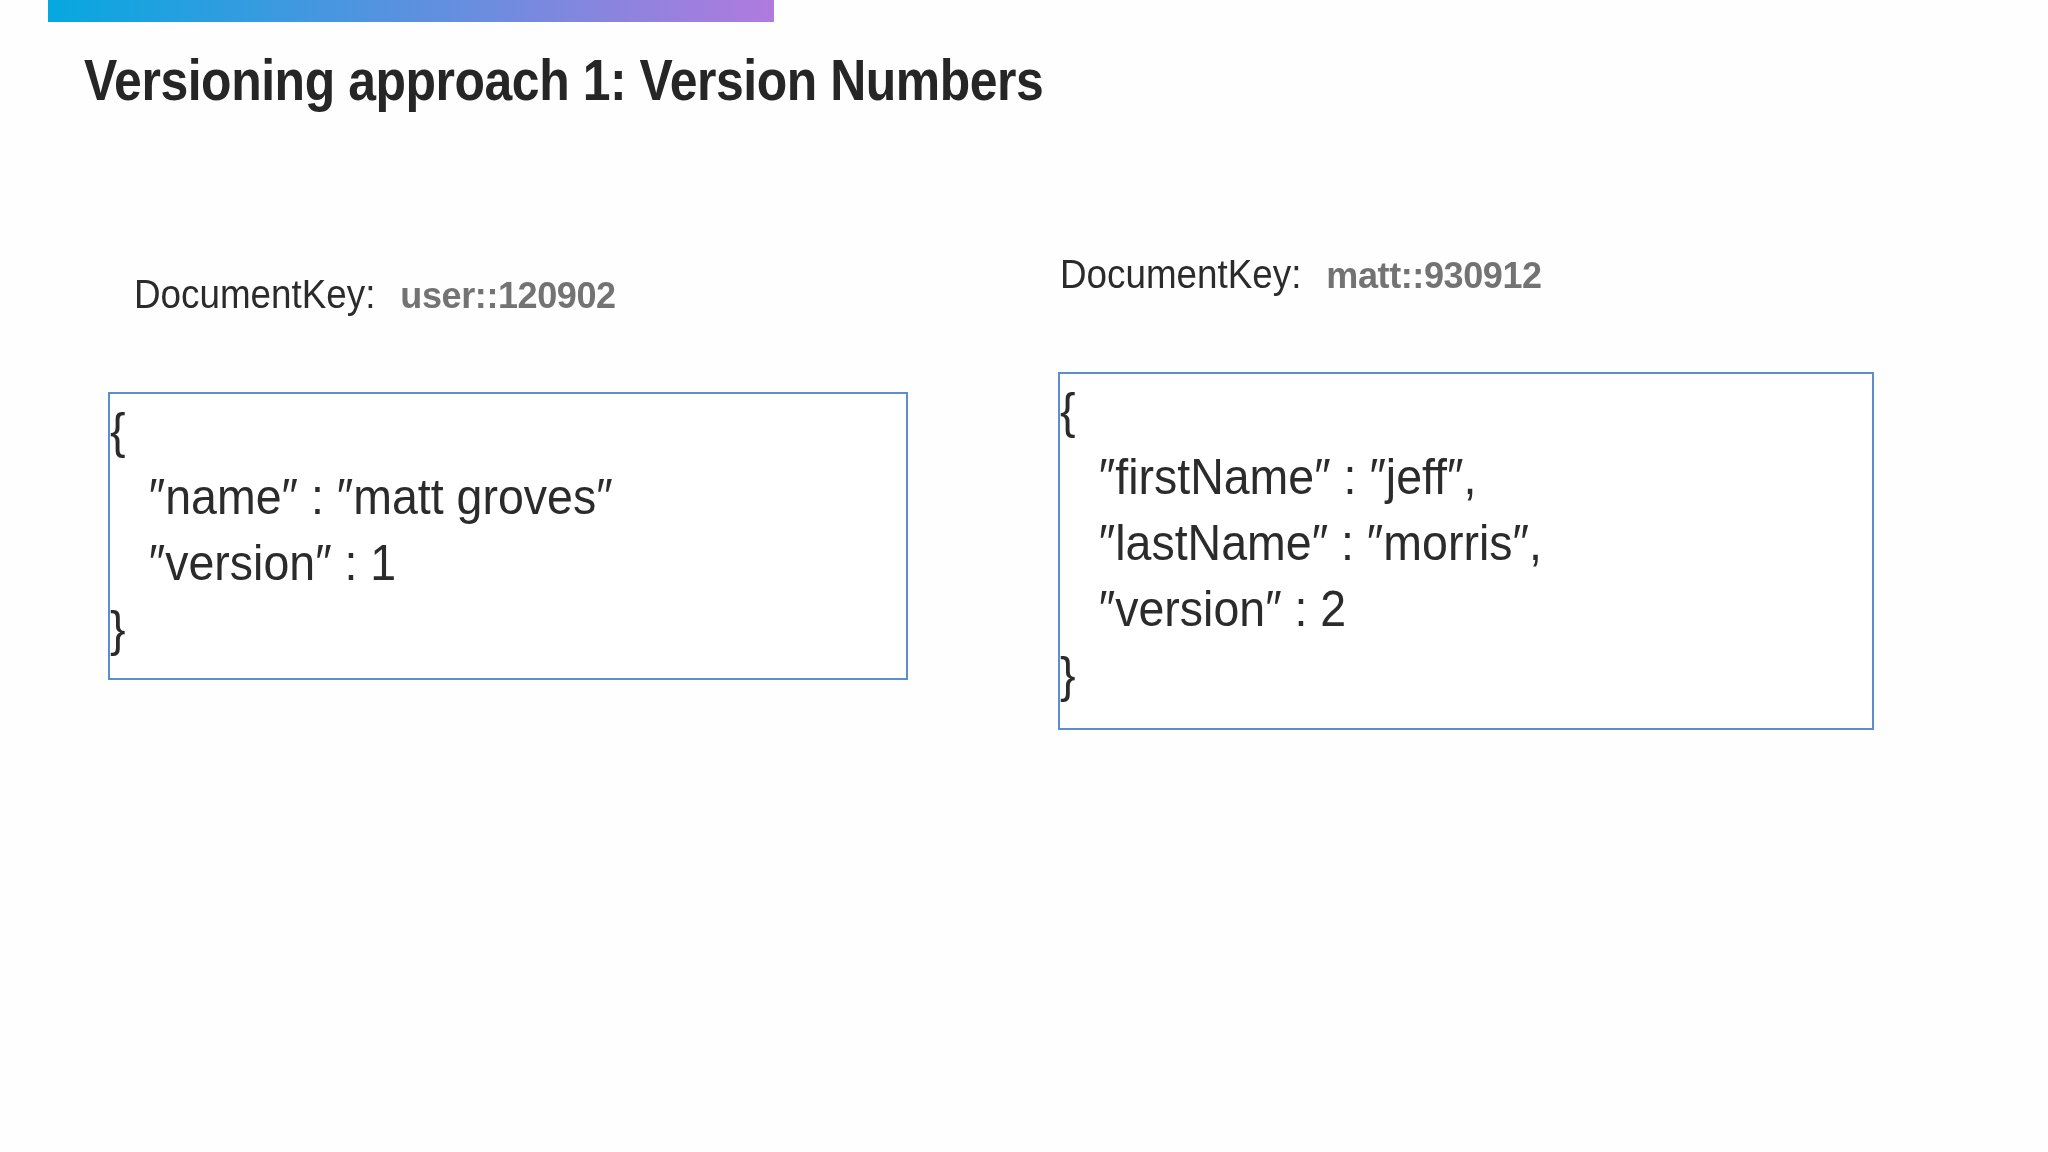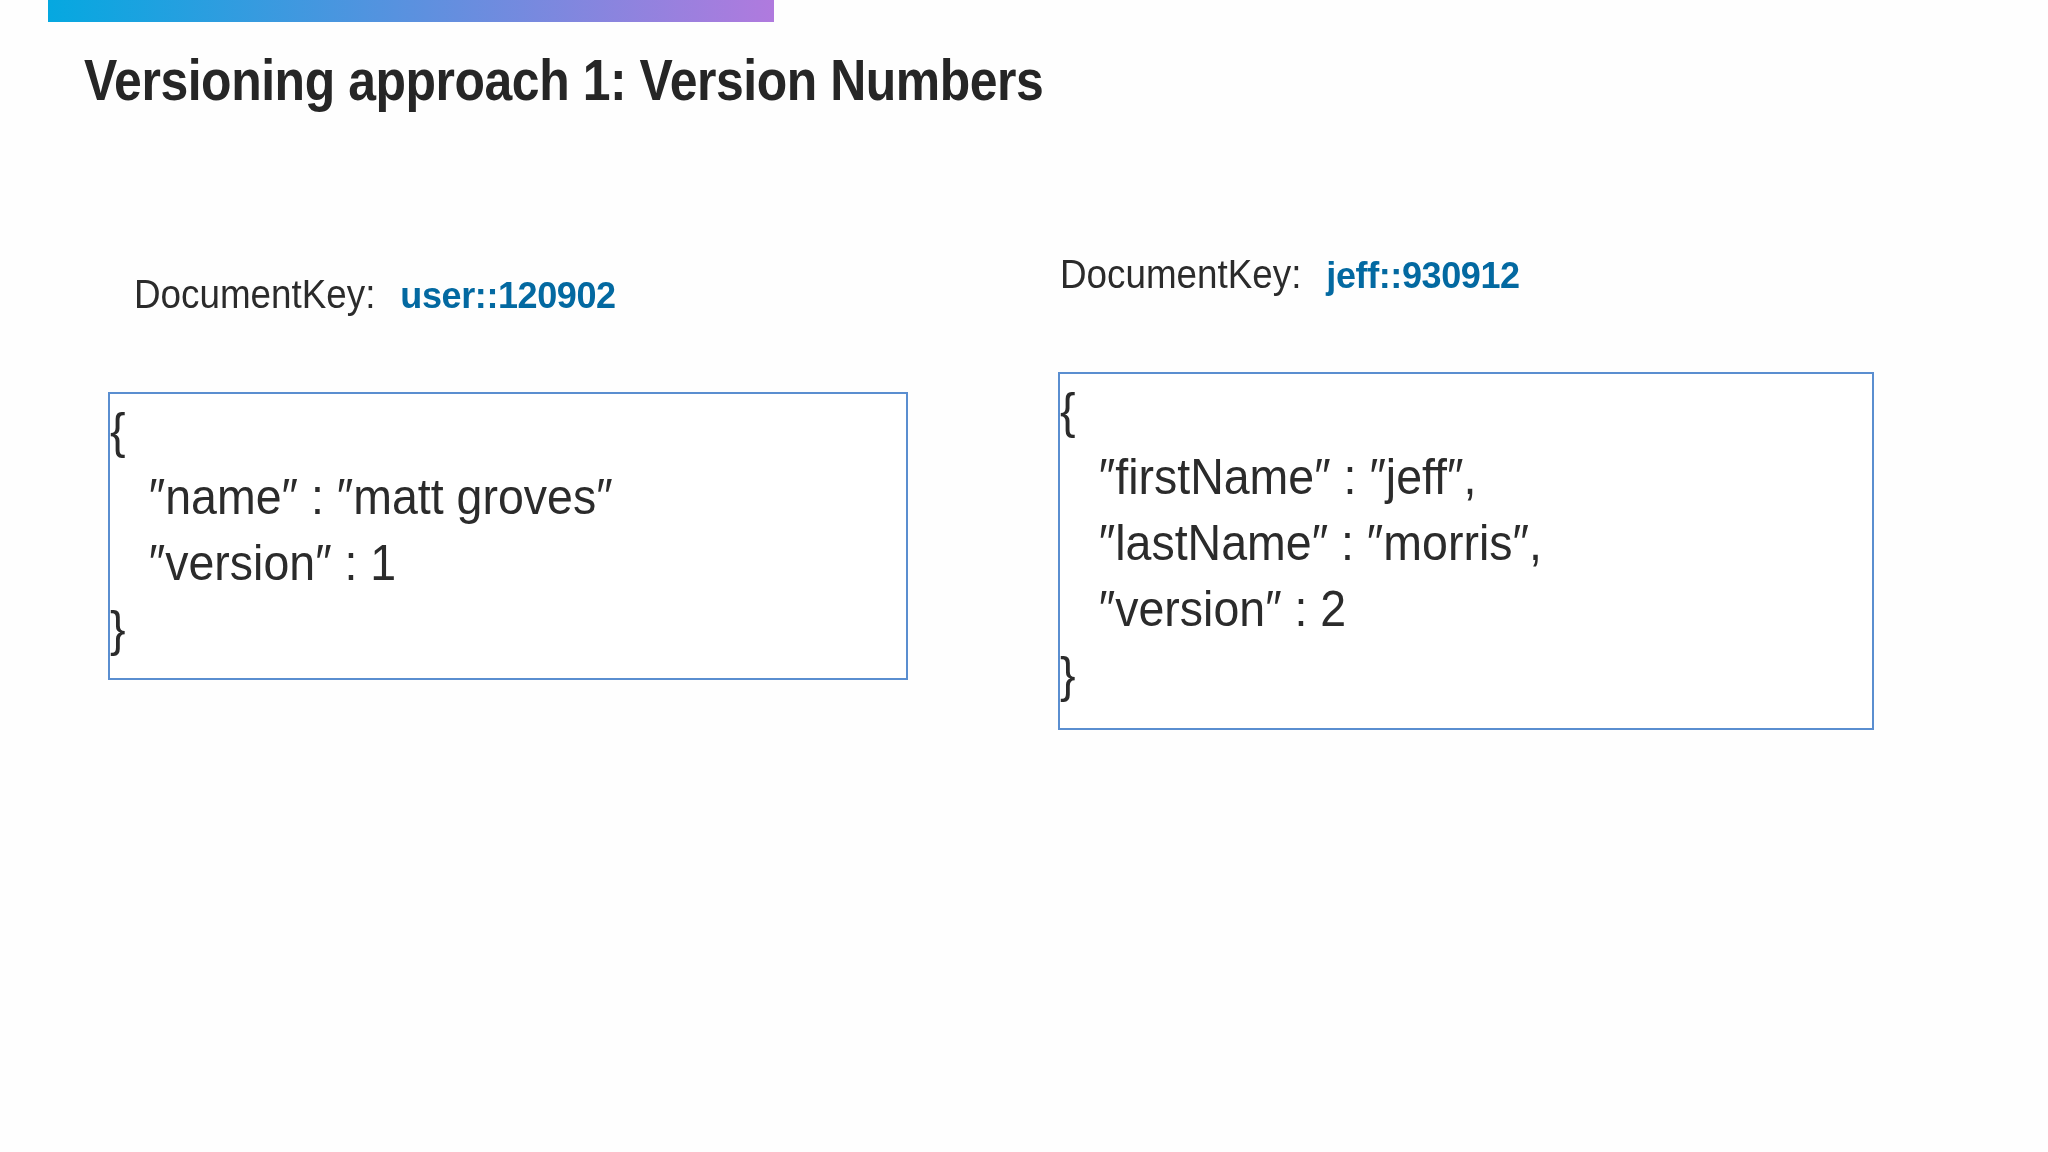--- a/index.html
+++ b/index.html
@@ -63,21 +63,21 @@
     font-weight: 300;
     font-size: 40px;
     color: #2b2b2b;
     transform: scaleX(0.92);
     display: inline-block;
     transform-origin: left center;
   }
   .doc-key-value {
     font-weight: bold;
     font-size: 36px;
-    color: #0369a1;
+    color: #737373;
     margin-left: 4px;
     letter-spacing: -0.4px;
   }
 
   
   .json-box {
     position: absolute;
     left: 0;
     top: 62px;
     box-sizing: border-box;
@@ -121,21 +121,21 @@
   <div class="json-box" style="border-color: rgb(90, 142, 208);">
     <pre class="json-text">{
    ″name″ : ″matt groves″
    ″version″ : 1
 }</pre>
   </div>
 </div>
 
 <div class="doc-group right">
   <div class="doc-key-line">
-    <span class="doc-key-label">DocumentKey:</span><span class="doc-key-value">jeff::930912</span>
+    <span class="doc-key-label">DocumentKey:</span><span class="doc-key-value">matt::930912</span>
   </div>
   <div class="json-box" style="border-color: rgb(90, 142, 208);">
     <pre class="json-text">{
    ″firstName″ : ″jeff″,
    ″lastName″ : ″morris″,
    ″version″ : 2
 }</pre>
   </div>
 </div>
 

